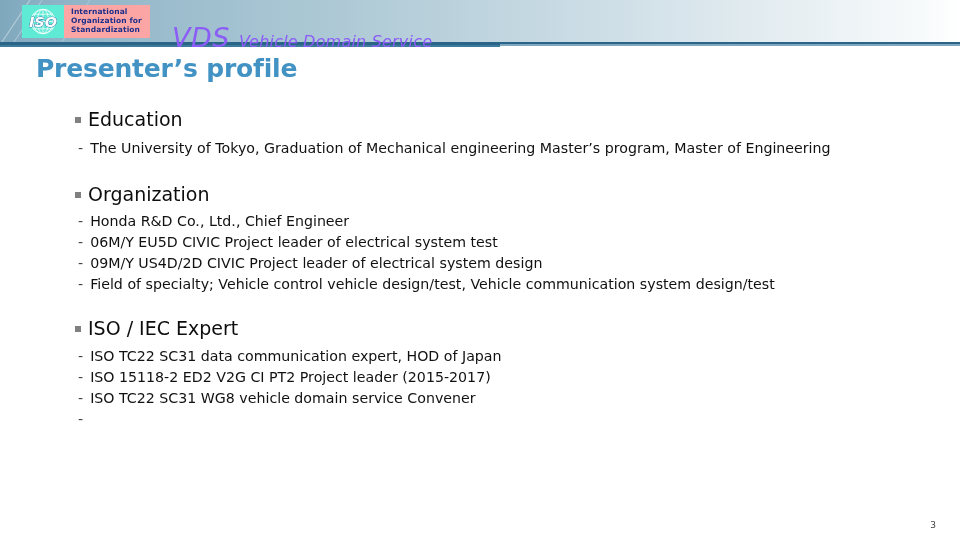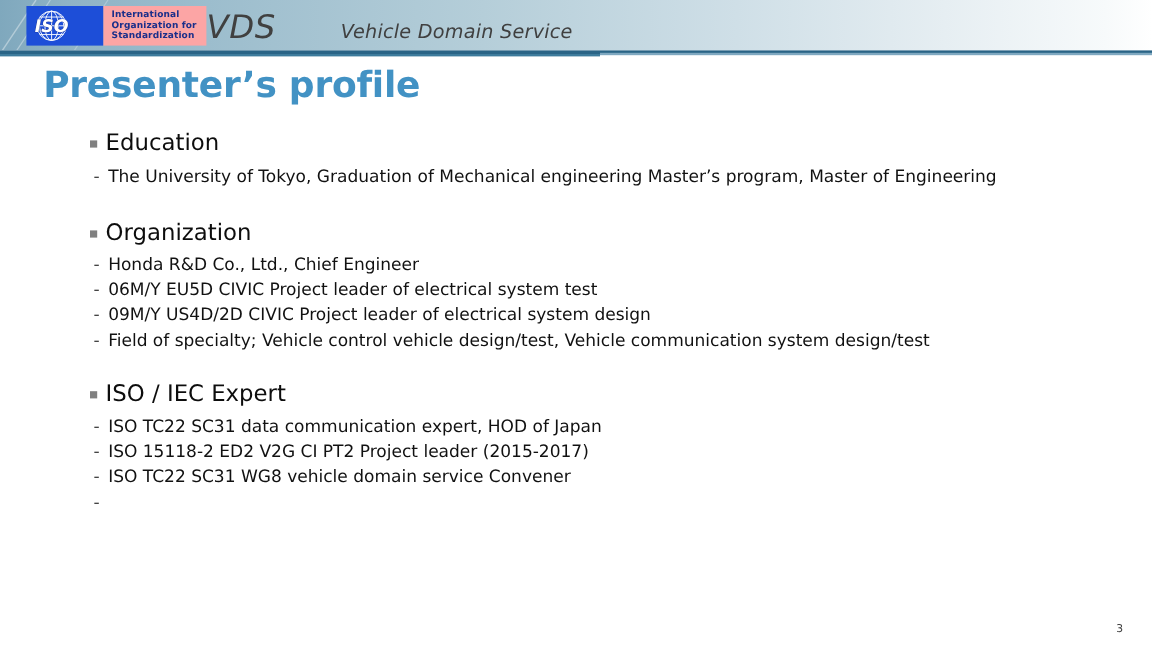--- a/index.html
+++ b/index.html
@@ -71,22 +71,22 @@
   
   .logo {
     position: absolute;
     left: 22px;
     top: 5px;
     height: 33px;
     display: flex;
     align-items: stretch;
   }
   .logo-mark {
-    width: 64px;
-    background: #1d4ed8;
+    width: 42px;
+    background: #5eead4;
     position: relative;
   }
   .logo-mark svg { display: block; }
   .logo-text {
     background: #fca5a5;
     padding: 3px 8px 3px 7px;
     display: flex;
     flex-direction: column;
     justify-content: center;
     line-height: 1.18;
@@ -97,48 +97,47 @@
     font-weight: bold;
     color: #1b2f8a;
     white-space: nowrap;
     letter-spacing: 0.1px;
   }
 
   
   .hdr-title {
     position: absolute;
     left: 172px;
-    top: 8px;
+    top: 22px;
     display: flex;
     align-items: baseline;
-    color: #404040;
-    gap: 35px;
+    color: #8b5cf6;
   }
   .hdr-title .vds {
     font-family: "DejaVu Sans", sans-serif;
     font-size: 27px;
     font-style: italic;
     font-weight: normal;
     letter-spacing: 0.5px;
   }
   .hdr-title .sub {
     font-family: "DejaVu Sans", sans-serif;
     font-size: 16px;
     font-style: italic;
-    margin-left: 19px;
+    margin-left: 9px;
     letter-spacing: 0.2px;
   }
 
   
   .slide-title {
     position: absolute;
     left: 36px;
     top: 54px;
     font-family: "DejaVu Sans", sans-serif;
-    font-size: 30px;
+    font-size: 25px;
     font-weight: bold;
     color: #4292c4;
     letter-spacing: -0.2px;
   }
 
   
   .body {
     position: absolute;
     left: 50px;
     top: 108px;

